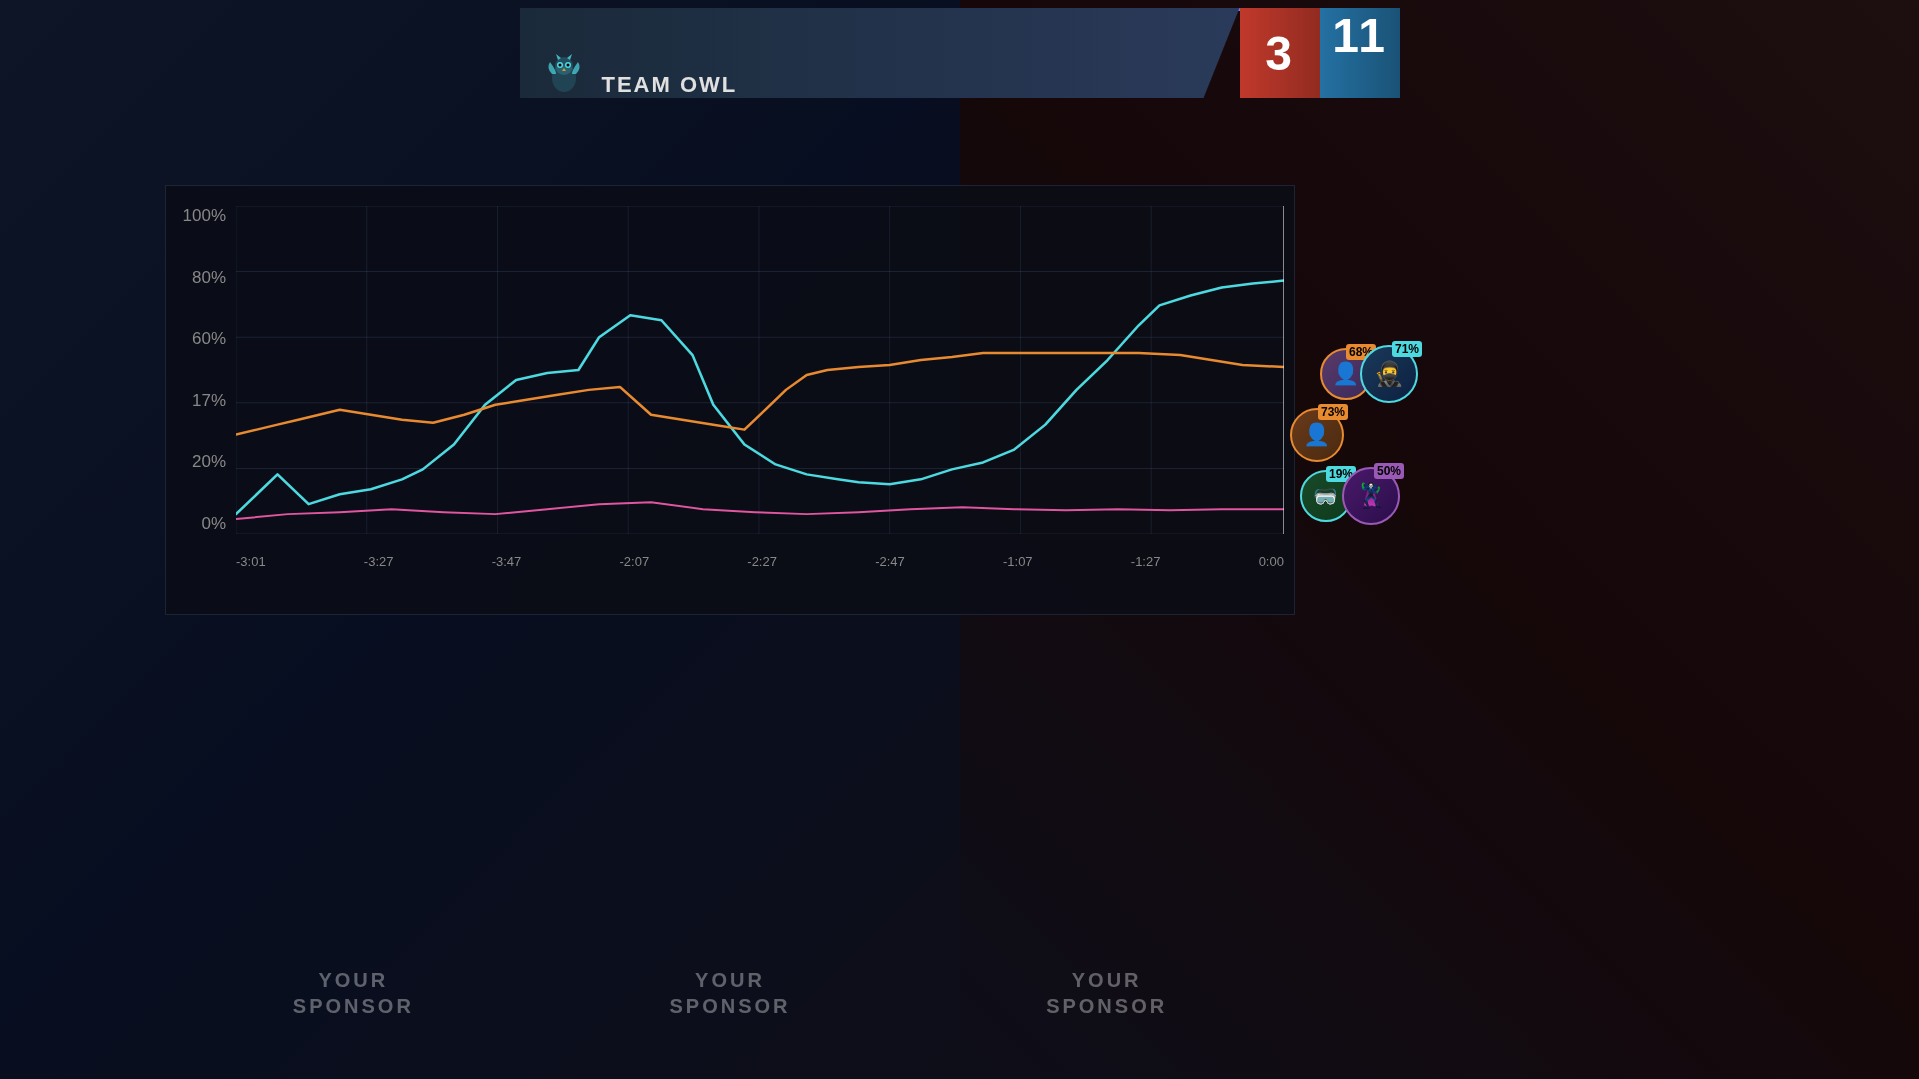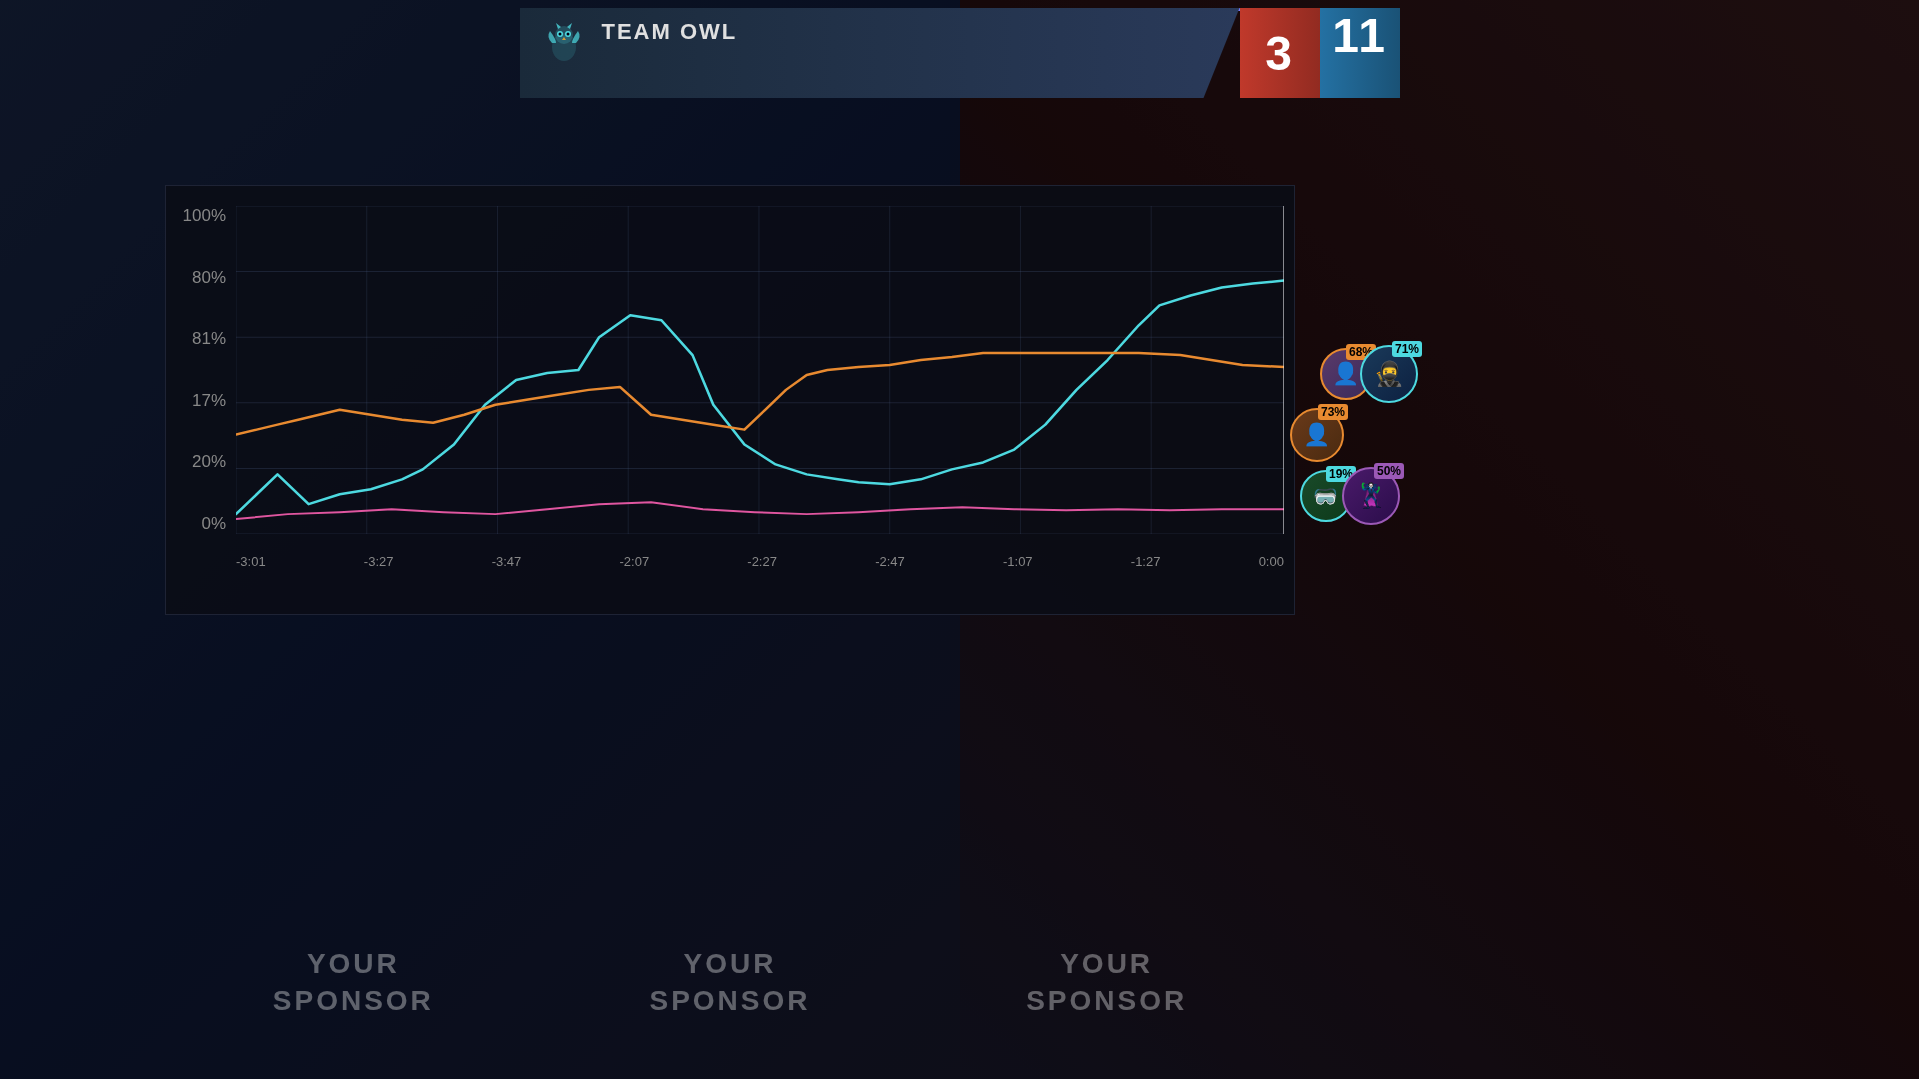--- a/index.html
+++ b/index.html
@@ -53,22 +53,22 @@
     .score-bar-top {
       position: absolute;
       top: 0; left: 0; right: 0;
       height: 3px;
       background: linear-gradient(90deg, #4dd9e0 0%, #4dd9e0 50%, #7a7aff 50%, #7a7aff 100%);
     }
     .team-left {
       background: linear-gradient(90deg, #1a2a3a 0%, #2a3a5a 100%);
       flex: 1;
       display: flex;
-      align-items: flex-start;
-      padding: 11px 20px;
+      align-items: flex-end;
+      padding: 0 20px;
       gap: 14px;
       clip-path: polygon(0 0, 100% 0, 95% 100%, 0 100%);
     }
     .team-right {
       background: linear-gradient(90deg, #3a2a4a 0%, #4a3a6a 100%);
       flex: 1;
       display: flex;
       align-items: center;
       justify-content: flex-end;
       padding: 0 20px;
@@ -220,21 +220,21 @@
       bottom: 60px;
       left: 165px;
       width: 1130px;
       display: flex;
       justify-content: space-around;
       z-index: 5;
     }
     .sponsor-box {
       text-align: center;
       color: rgba(255,255,255,0.35);
-      font-size: 28px;
+      font-size: 20px;
       font-weight: 700;
       letter-spacing: 3px;
       text-transform: uppercase;
       line-height: 1.3;
     }
 
     
     .owl-svg { color: #4dd9e0; }
     .triangle-svg { color: #b39ddb; }
   </style>
@@ -287,21 +287,21 @@
 </div>
 
 <div class="chart-container">
 
   <div class="chart-area">
     
     <div class="y-labels">
       <span class="y-label">0%</span>
       <span class="y-label">20%</span>
       <span class="y-label">17%</span>
-      <span class="y-label">81%</span>
+      <span class="y-label">60%</span>
       <span class="y-label">80%</span>
       <span class="y-label">100%</span>
     </div>
 
     
     <svg width="100%" height="100%" viewBox="0 0 1010 330" preserveAspectRatio="none">
 
       <defs>
         <pattern id="grid" width="1010" height="66" patternUnits="userSpaceOnUse">
           <line x1="0" y1="66" x2="1010" y2="66" stroke="rgba(80,100,140,0.25)" stroke-width="1"></line>

